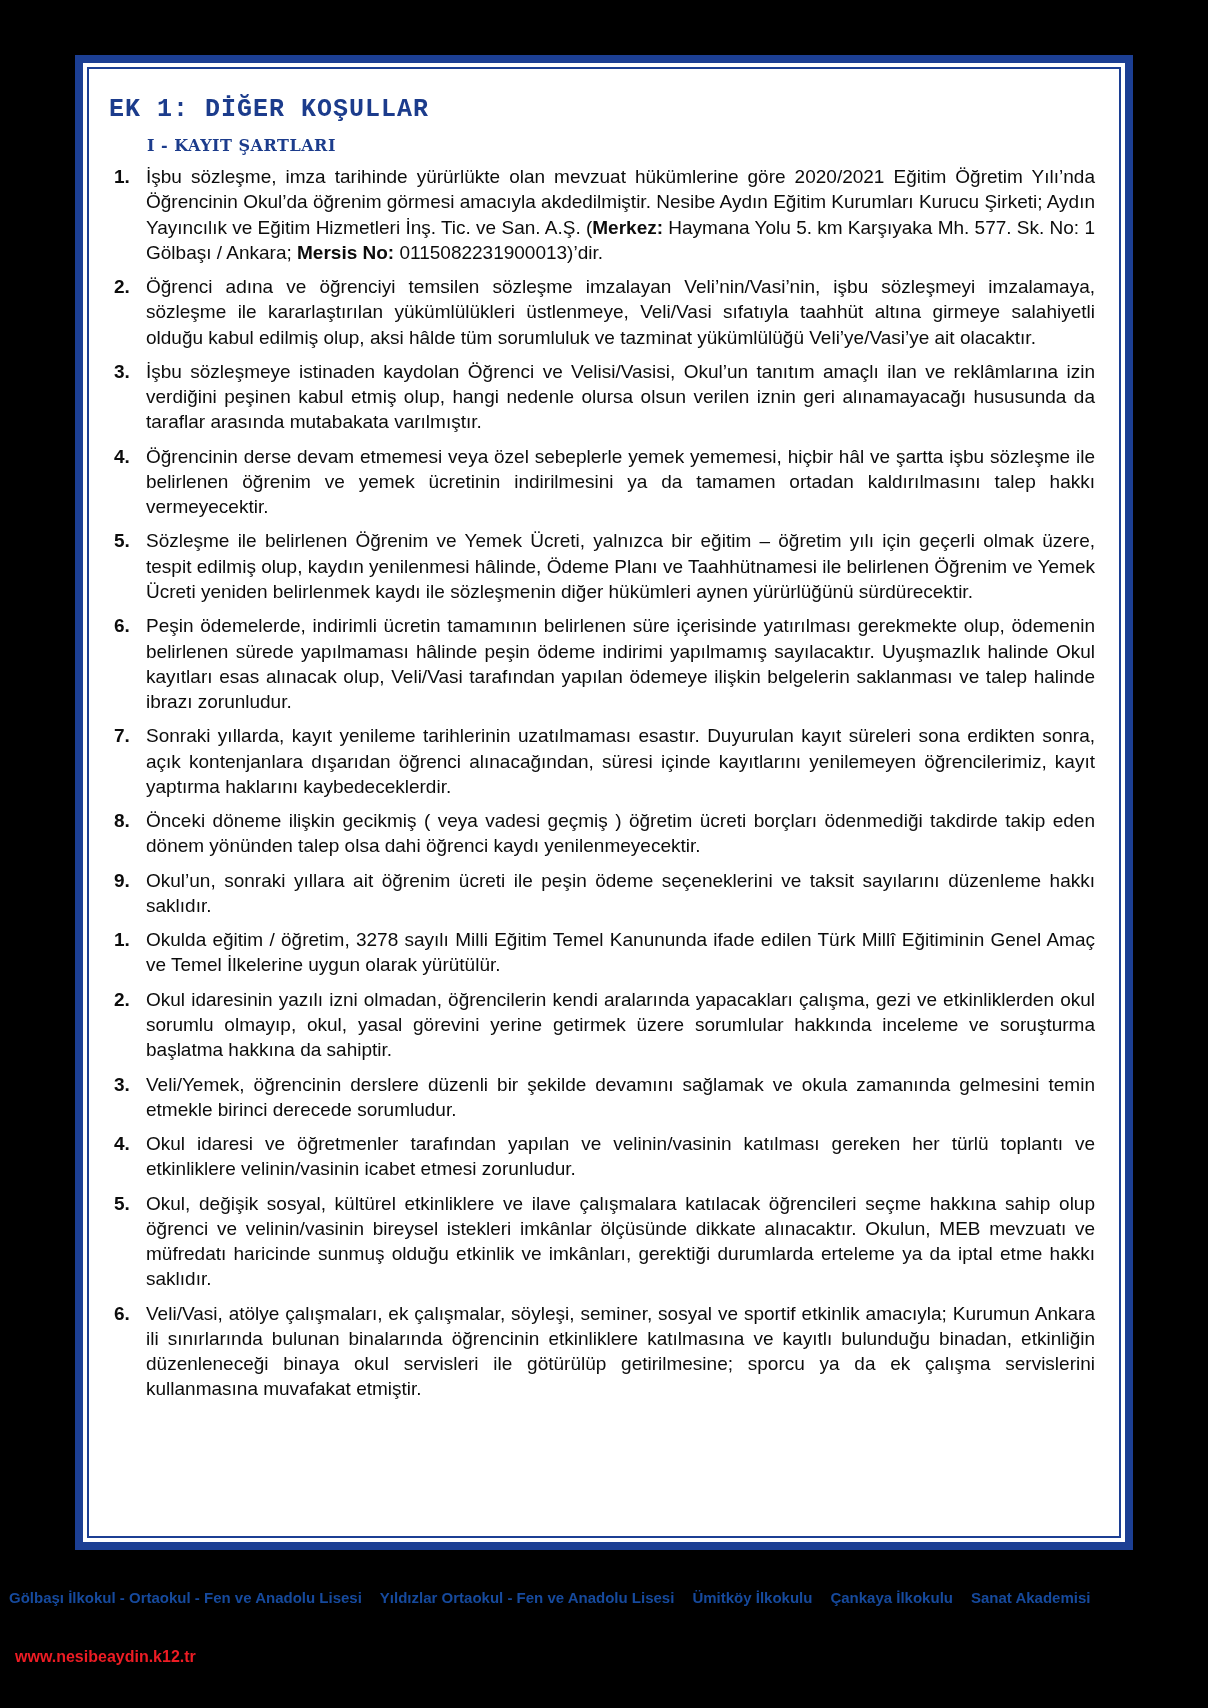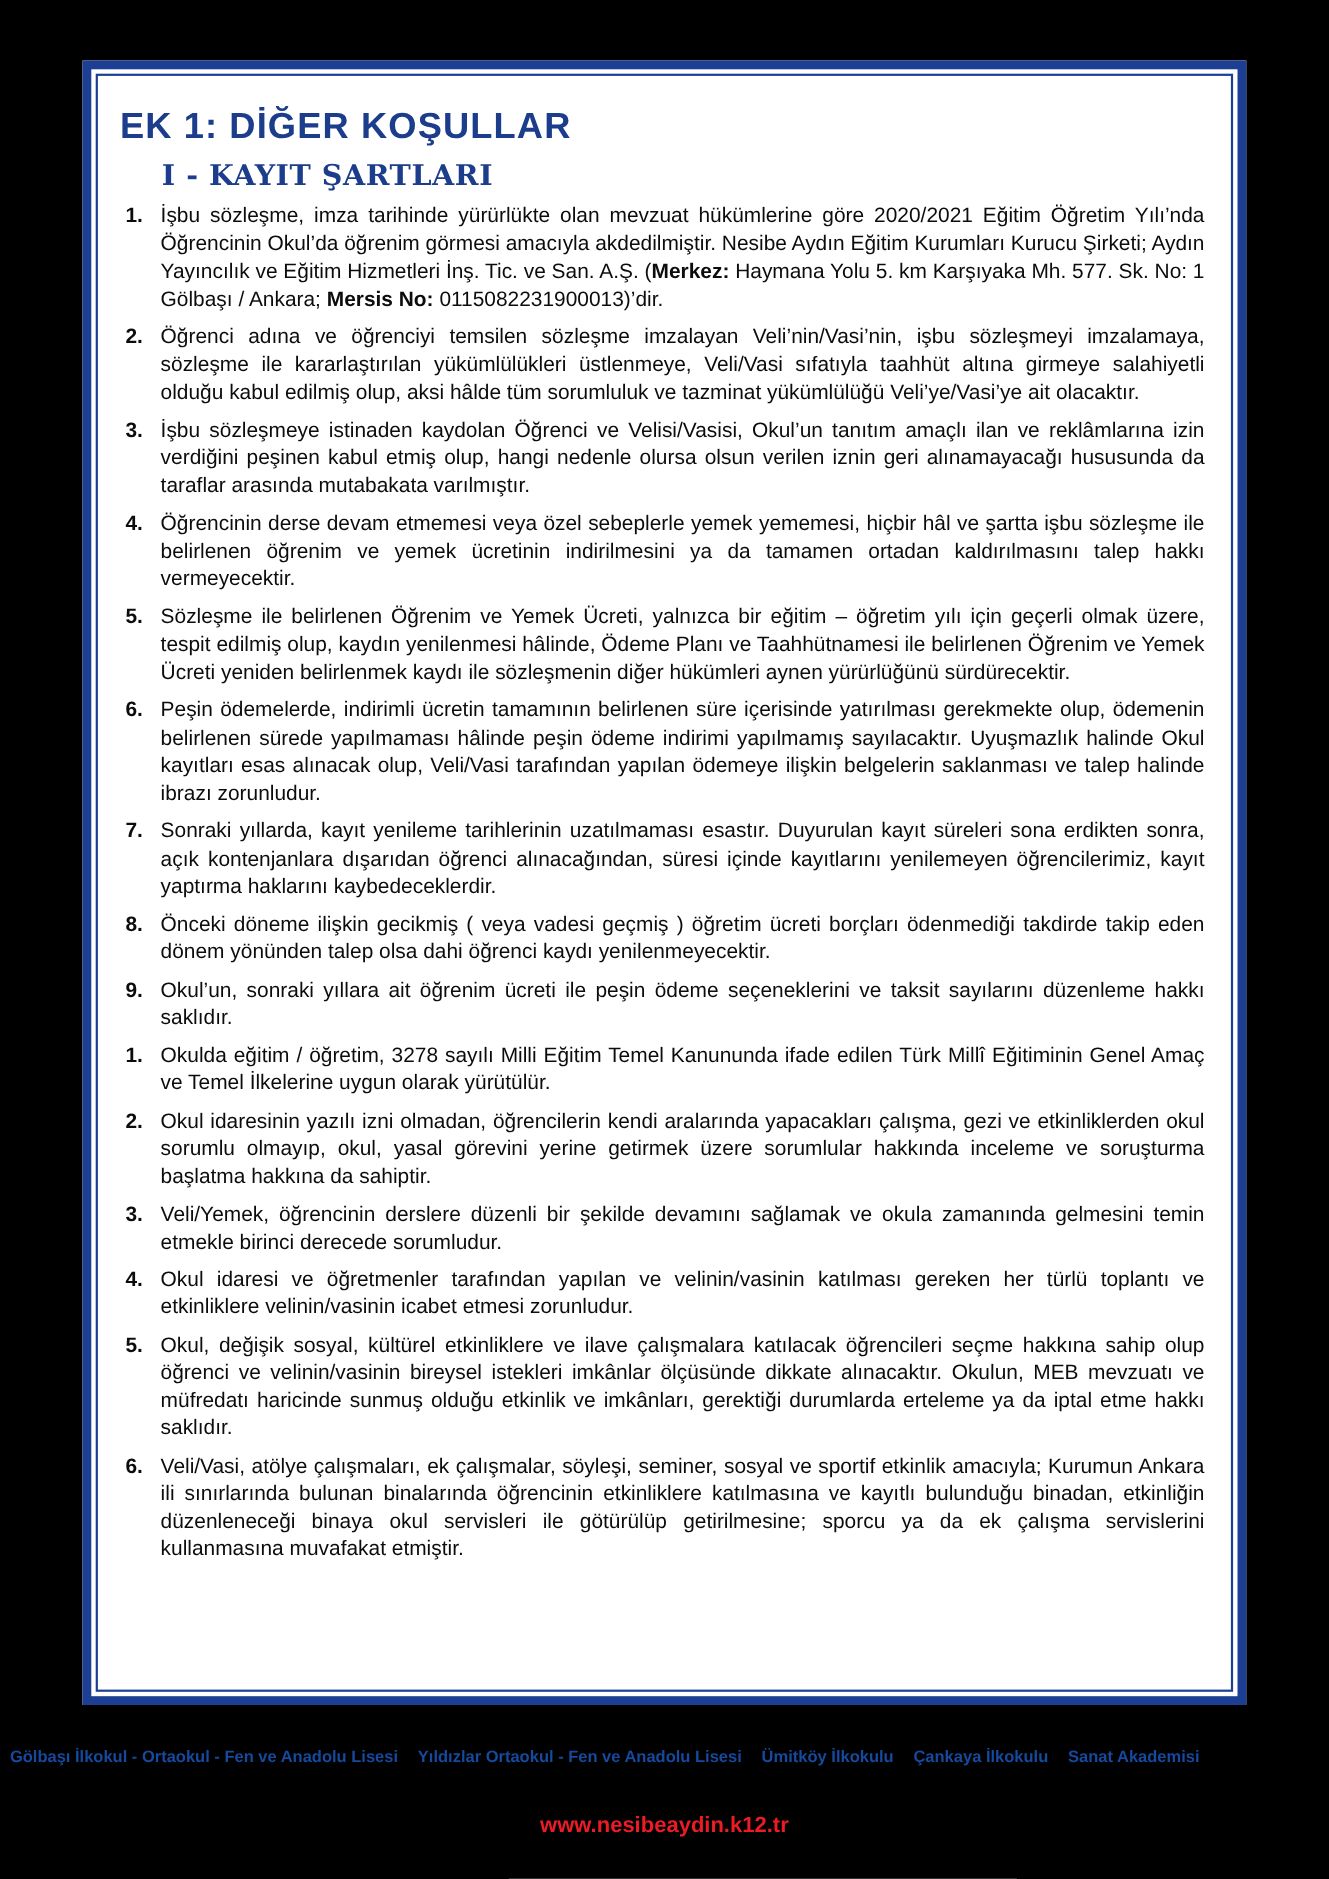--- a/index.html
+++ b/index.html
@@ -25,31 +25,31 @@
     border:8px solid var(--blue-border);
     padding:4px;
   }
   .doc-inner{
     height:100%;
     border:2px solid var(--blue-border);
     padding:26px 24px 16px 20px;
     overflow:hidden;
   }
   .doc-title{
-    font-family:Liberation Sans, sans-serif;
+    font-family:Liberation Mono, monospace;
     font-weight:bold;
-    font-size:33px;
+    font-size:25px;
     letter-spacing:1px;
     color:var(--blue-heading);
     margin:0 0 6px 0;
   }
   .section-heading{
     font-family:"DejaVu Serif", serif;
     font-weight:bold;
-    font-size:26px;
+    font-size:16px;
     letter-spacing:0.5px;
     color:var(--blue-heading);
     margin:12px 0 9px 38px;
   }
   .item{
     display:flex;
     margin:0 0 9px 0;
     font-size:19px;
     line-height:1.33;
     color:#0c0c0c;
@@ -68,24 +68,24 @@
     position:absolute;left:0;top:1589px;width:100%;
     text-align:left;
     color:var(--footer-blue);
     font-weight:bold;
     font-size:15px;
     white-space:nowrap;
   }
   .footer-schools .school{margin:0 9px;}
   .footer-url{
     position:absolute;left:0;top:1648px;width:100%;
-    text-align:center;
     color:var(--url-red);
     font-weight:bold;
-    font-size:20px;
+    font-size:16px;
+    padding-left:15px;
   }
 </style>
 </head>
 <body>
 
 <div class="doc-outer">
   <div class="doc-inner">
     <div class="doc-title">EK 1: DİĞER KOŞULLAR</div>
     <div id="sections">
         <div class="section-heading">I - KAYIT ŞARTLARI</div>

